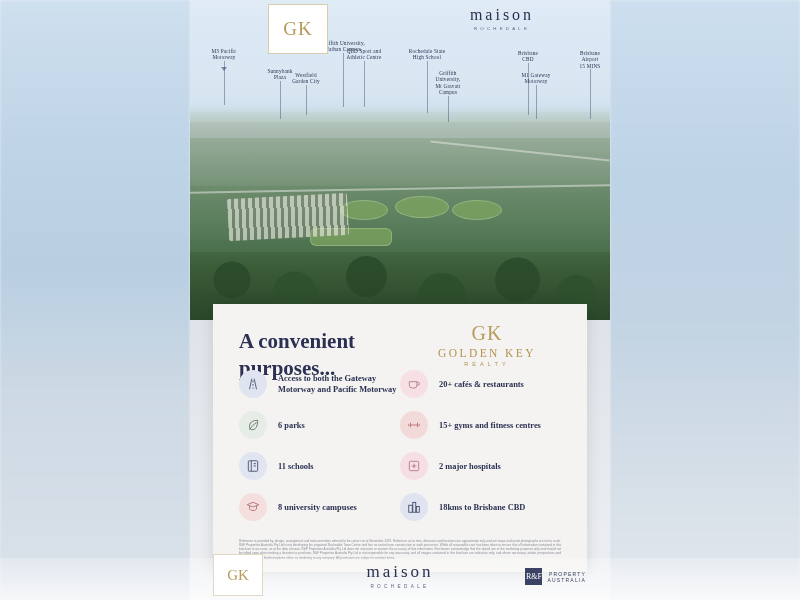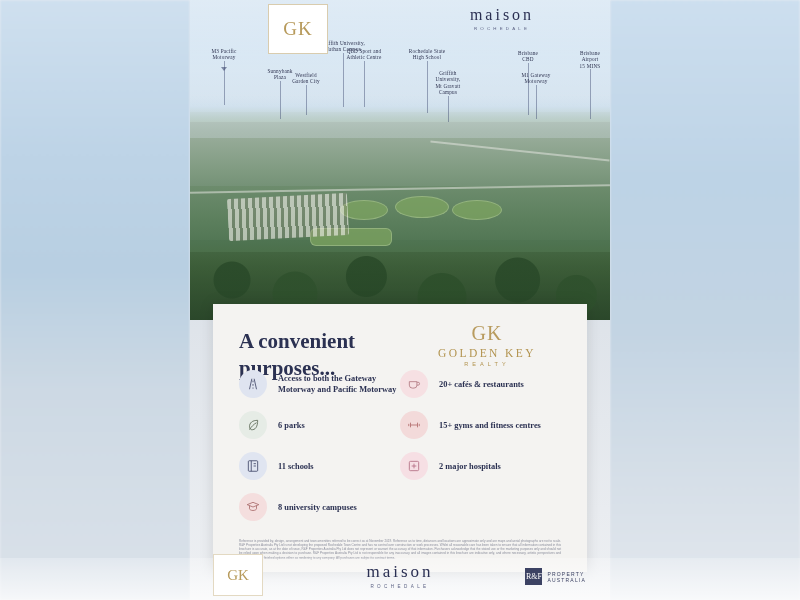--- a/index.html
+++ b/index.html
@@ -195,21 +195,21 @@
   .footer .maison{
     position:absolute;left:330px;top:4px;width:140px;text-align:center;
   }
   .footer .maison .m{
     font-family:"Liberation Serif", serif;font-size:17px;color:#2a2f52;letter-spacing:3px;
   }
   .footer .maison .sub{
     font-family:"Liberation Sans", sans-serif;font-size:4.6px;color:#5d6385;letter-spacing:3.4px;margin-top:2px;
   }
   .footer .pa{
-    position:absolute;right:214px;top:10px;display:flex;align-items:center;gap:5px;
+    position:absolute;right:214px;top:10px;display:flex;align-items:center;gap:5px;text-align:right;
   }
   .footer .pa .mark{
     width:17px;height:17px;background:#3c4263;color:#fff;
     font-family:"Liberation Serif", serif;font-size:8px;
     display:flex;align-items:center;justify-content:center;
   }
   .footer .pa .ptxt{font-family:"Liberation Sans", sans-serif;font-size:5px;line-height:6px;color:#3c4263;letter-spacing:1.2px;}
   .blur-bot{
     position:absolute;left:0;right:0;bottom:0;height:42px;
     background:linear-gradient(180deg,rgba(255,255,255,.25),rgba(255,255,255,.75));
@@ -366,20 +366,30 @@
           </div>
           <div class="feat">
             <span class="badge" style="background:#f6dfe4">
               <svg width="14" height="14" viewBox="0 0 24 24" fill="none" stroke="#b06a80" stroke-width="1.4">
                 <rect x="4" y="4" width="16" height="16" rx="2"></rect>
                 <path d="M12 8v8 M8 12h8"></path>
               </svg>
             </span>
             <span class="txt">2 major hospitals</span>
           </div>
+          <div class="feat">
+            <span class="badge" style="background:#dfe4f0">
+              <svg width="14" height="14" viewBox="0 0 24 24" fill="none" stroke="#3c4263" stroke-width="1.4">
+                <rect x="3" y="9" width="6" height="12"></rect>
+                <rect x="10" y="4" width="5" height="17"></rect>
+                <rect x="16" y="11" width="5" height="10"></rect>
+              </svg>
+            </span>
+            <span class="txt">18kms to Brisbane CBD</span>
+          </div>
         </div>
       </div>
 
       <div class="legal">Reference is provided by, design, arrangement and town amenities referred to be correct as at November 2019. Reference as to time, distances and locations are approximate only and are maps and aerial photographs are not to scale. R&amp;F Properties Australia Pty Ltd is not developing the proposed Rochedale Town Centre and has no control over construction or work processes. Whilst all reasonable care has been taken to ensure that all information contained in this brochure is accurate, as at the date of issue, R&amp;F Properties Australia Pty Ltd does not represent or warrant the accuracy of that information. Purchasers acknowledge that the stated use or the marketing purposes only and should not be relied upon when making a decision to purchase. R&amp;F Properties Australia Pty Ltd is not responsible for any inaccuracy and all images contained in this brochure are indicative only, and where necessary, artistic perspectives and treated fingal and finished options either as rendering to any company. All purchases are subject to contract terms.</div>
     </div>
   </div>
 
   <div class="blur-bot"></div>
   <div class="footer">
     <div class="gk-box">

